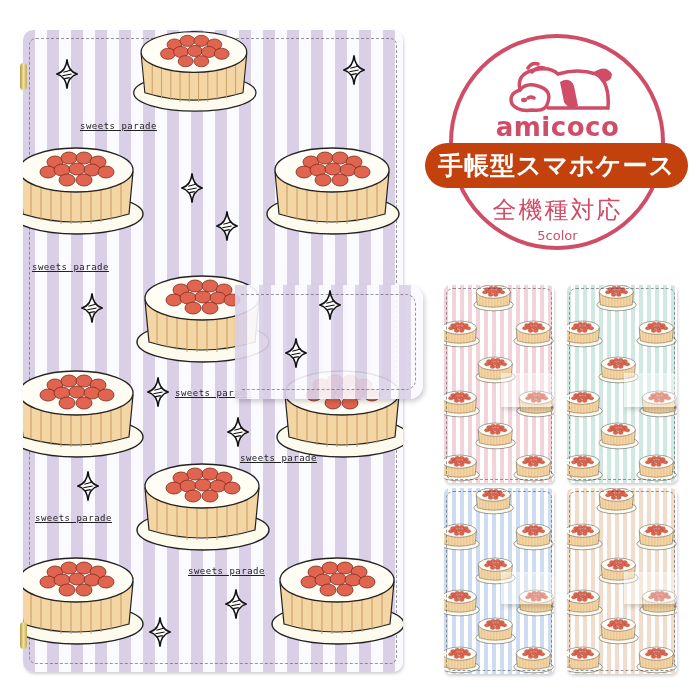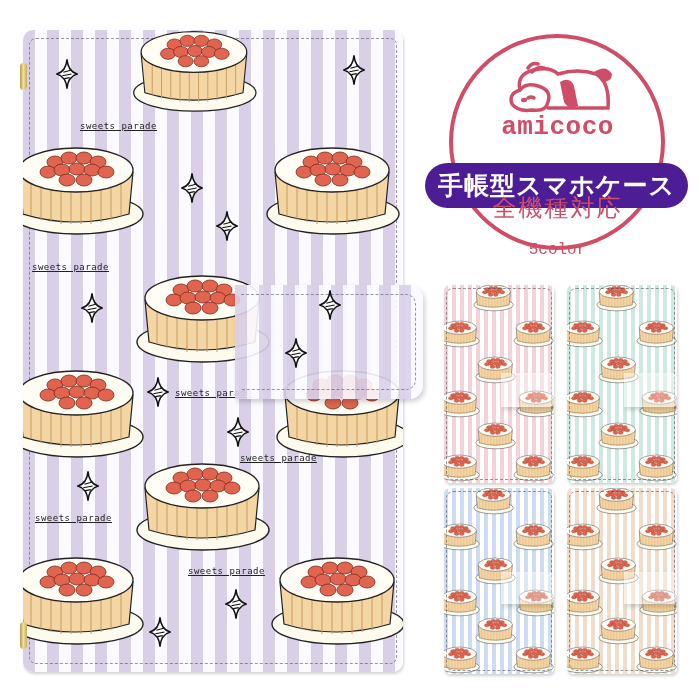--- a/index.html
+++ b/index.html
@@ -7,22 +7,22 @@
   .case{position:absolute;border-radius:10px;overflow:hidden;box-shadow:1px 2px 3px rgba(0,0,0,0.18);}
   .stripes{position:absolute;inset:0;}
   .stitch{position:absolute;border:1.5px dashed rgba(70,70,80,0.55);border-radius:7px;}
   .ring{position:absolute;background:linear-gradient(90deg,#b79a48,#efe0a0,#c8aa58);border-radius:4px;}
   .cake{position:absolute;}
   .label{position:absolute;font-family:"DejaVu Sans Mono",monospace;color:#222;white-space:nowrap;letter-spacing:0.5px;text-decoration:underline;}
   .sparkle{position:absolute;}
   .clasp{position:absolute;border-radius:0 14px 14px 0;overflow:hidden;box-shadow:2px 3px 5px rgba(0,0,0,0.18), inset 0 0 6px rgba(255,255,255,0.6);}
   .badge{position:absolute;}
   .badge-circle{position:absolute;border:4px solid #d04d68;border-radius:50%;box-sizing:border-box;background:#fff;}
-  .badge-banner{position:absolute;background:#4c1d95;border-radius:23px;color:#fff;font-weight:bold;text-align:center;box-sizing:border-box;margin-top:20px;}
-  .badge-text{position:absolute;color:#d04d68;text-align:center;font-family:Liberation Mono, monospace;}
+  .badge-banner{position:absolute;background:#c2410c;border-radius:23px;color:#fff;font-weight:bold;text-align:center;box-sizing:border-box;}
+  .badge-text{position:absolute;color:#d04d68;text-align:center;}
 </style>
 </head>
 <body>
 
 <svg width="0" height="0" style="position:absolute">
   <defs>
     <symbol id="cake" viewBox="0 0 140 95">
       <ellipse cx="72" cy="72" rx="66" ry="20" fill="#fdfbee" stroke="#222" stroke-width="1.4"></ellipse>
       <path d="M14 30 L18 72 Q70 88 124 72 L128 30 Z" fill="#f4d5a4" stroke="#222" stroke-width="1.2"></path>
       <g stroke="#c79a62" stroke-width="1">
@@ -144,21 +144,21 @@
       <path d="M30 8 Q34 2 40 4 M34 12 Q40 6 46 8"></path>
       <path d="M30 38 Q33 36 36 38"></path>
     </g>
     <path d="M62 22 Q72 16 76 26 L80 46 Q70 50 66 42 Z" fill="#d04d68"></path>
     <path d="M96 12 Q108 4 114 14 Q114 22 104 22 Z" fill="#d04d68"></path>
     <ellipse cx="26" cy="40" rx="3" ry="2.2" fill="#d04d68"></ellipse>
   </svg>
   <div class="badge-text" style="left:480px;top:113px;width:155px;font-size:26px;font-weight:bold;letter-spacing:0.5px;line-height:28px;">amicoco</div>
   <div class="badge-banner" style="left:425px;top:143px;width:263px;height:45px;font-size:25px;line-height:45px;letter-spacing:1px;">手帳型スマホケース</div>
   <div class="badge-text" style="left:480px;top:196px;width:155px;font-size:24px;line-height:28px;letter-spacing:2px;">全機種対応</div>
-  <div class="badge-text" style="left:480px;top:240px;width:155px;font-size:16px;line-height:20px;">5color</div>
+  <div class="badge-text" style="left:480px;top:226px;width:155px;font-size:13px;line-height:20px;">5color</div>
 </div>
 
 <div class="case" style="left:444px;top:285px;width:110px;height:198px;border-radius:6px;">
   <div class="stripes" style="background:repeating-linear-gradient(90deg,#f3d3da 0 4px,#fff 4px 8px);"></div>
   <svg class="cake" style="left:28px;top:-2px;width:42px;height:29px">
       <use href="#cake"></use>
     </svg>
   <svg class="cake" style="left:-6px;top:34px;width:42px;height:29px">
       <use href="#cake"></use>
     </svg>

